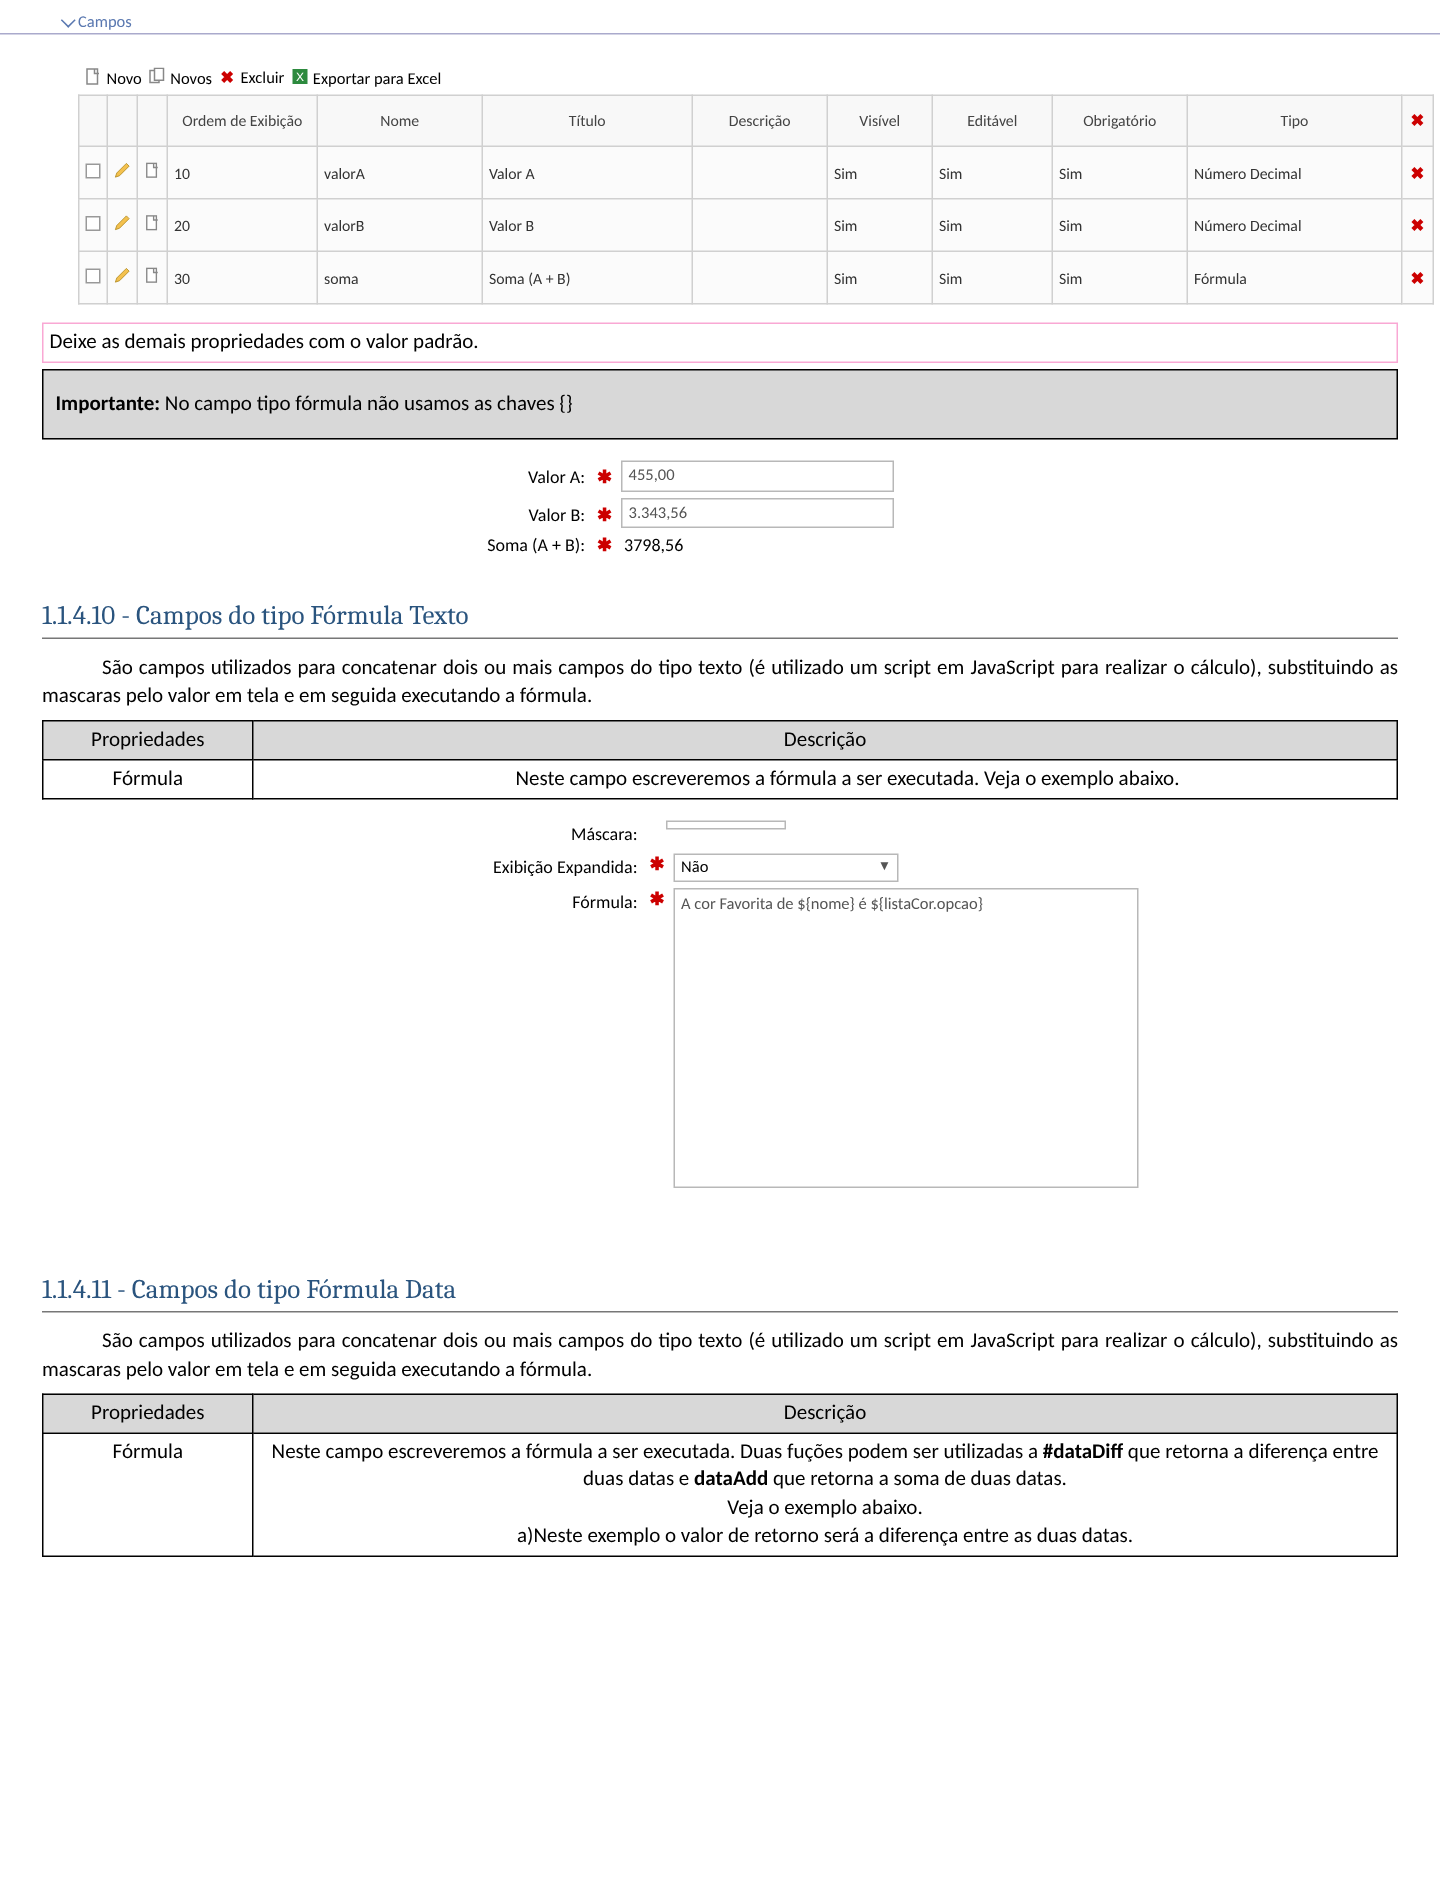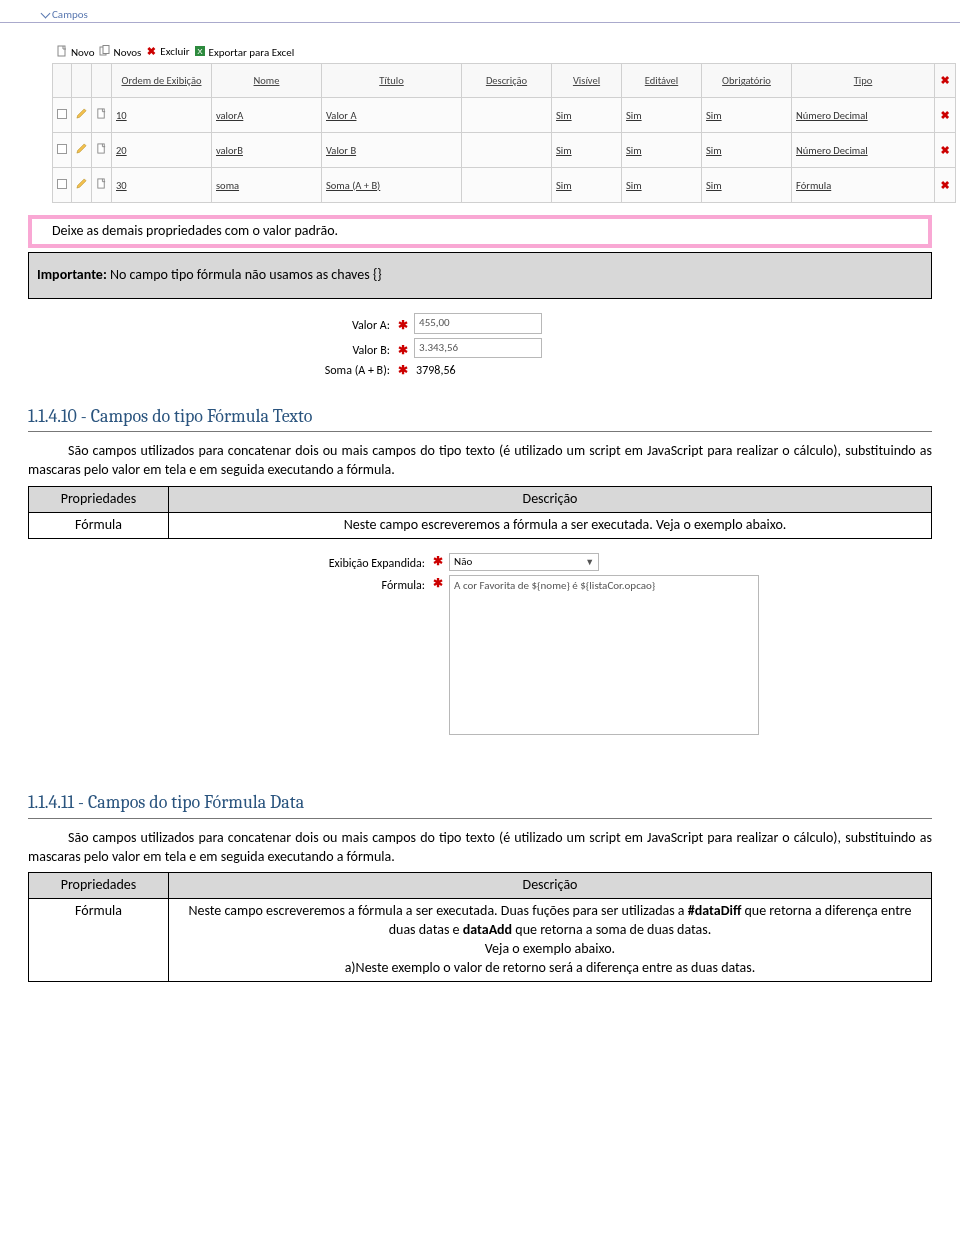--- a/index.html
+++ b/index.html
@@ -45,21 +45,20 @@
     margin-left: 52px;
     font-size: 10.5px;
     color: #333;
   }
   .grid th, .grid td {
     border: 1px solid #d0d0d0;
     padding: 10px 4px;
     text-align: left;
     font-weight: normal;
     background: #fbfbfb;
-    text-decoration: underline;
   }
   .grid th {
     background: #f8f8f8;
     font-size: 10.5px;
     text-align: center;
     color: #444;
   }
   .grid td.center { text-align: center; }
   .grid td .chk { width:10px; height:10px; border:1px solid #999; display:inline-block; background:#fff; }
   .red-x {
@@ -72,43 +71,43 @@
   .pgico svg{width:11px;height:11px}
 
   
   .doc {
     padding: 8px 28px 28px 28px;
     line-height: 1.35;
   }
   .doc p { margin: 4px 0; }
 
   .box {
-    border: 4px solid #f9a8d4;
-    padding: 3px 20px;
+    border: 1px solid #f9a8d4;
+    padding: 3px 4px;
     margin: 4px 0;
   }
   .grey-box {
     border: 1px solid #000;
     background: #d8d8d8;
     padding: 13px 8px;
     margin: 4px 0;
   }
 
   .form-block {
     margin: 14px auto 8px 280px;
     font-size: 12px;
   }
   .form-row { display:flex; align-items:flex-end; margin:4px 0; }
   .form-row .lbl { width:90px; text-align:right; padding-right:8px; }
   .req { color:#c00; font-weight:bold; padding-right:6px; }
   .fld {
     border:1px solid #b8b8b8;
     font-size:11px;
     padding:2px 4px;
-    width:128px;
+    width:182px;
     background:#fff;
     color:#555;
   }
 
   .h2 {
     font-family: Cambria, Georgia, serif;
     font-size: 18px;
     color: #2a547e;
     border-bottom: 1px solid #777;
     padding: 6px 0 2px 0;
@@ -141,21 +140,21 @@
   .form2 .fld.small { width:80px; }
   .form2 .sel {
     display:inline-flex; align-items:center;
     border:1px solid #b8b8b8; background:#fff;
     font-size:11px; width:150px; padding:1px 4px;
     justify-content:space-between;
   }
   .form2 .sel .chev { font-size:9px; color:#555; }
   .form2 .tarea {
     border:1px solid #b8b8b8; background:#fff;
-    font-size:11px; width:310px; height:160px;
+    font-size:11px; width:310px; height:200px;
     padding:3px 4px; color:#555;
   }
 
   b { font-weight: bold; }
 
   
   .ico-novos svg, .ico-novo svg, .ico-xls svg { width:12px; height:12px; }
 </style>
 </head>
 <body>
@@ -318,20 +317,25 @@
       <td class="c1">Fórmula</td>
       <td>
         <span style="margin-left:30px; display:inline">Neste campo escreveremos a fórmula a ser executada. Veja o exemplo abaixo.</span>
       </td>
     </tr>
   </tbody>
     </table>
 
   <div class="form2">
     <div class="row">
+      <span class="lbl">Máscara:</span>
+      <span style="width:11px"></span>
+      <span class="fld small"></span>
+    </div>
+    <div class="row">
       <span class="lbl">Exibição Expandida:</span>
       <span class="req">✱</span>
       <span class="sel">
         <span>Não</span>
         <span class="chev">▼</span>
       </span>
     </div>
     <div class="row">
       <span class="lbl">Fórmula:</span>
       <span class="req">✱</span>
@@ -345,21 +349,21 @@
 
   <table class="prop-table">
     <tbody>
         <tr class="head">
       <td class="c1">Propriedades</td>
       <td>Descrição</td>
     </tr>
     <tr>
       <td class="c1">Fórmula</td>
       <td>
-        <span>Neste campo escreveremos a fórmula a ser executada.  Duas fuções para ser utilizadas a </span><b>#dataDiff</b><span> que retorna a diferença entre duas datas e  </span><b>dataAdd</b><span> que retorna a soma de duas datas.</span><br>
+        <span>Neste campo escreveremos a fórmula a ser executada.  Duas fuções podem ser utilizadas a </span><b>#dataDiff</b><span> que retorna a diferença entre duas datas e  </span><b>dataAdd</b><span> que retorna a soma de duas datas.</span><br>
         <span>Veja o exemplo abaixo.</span><br>
         <span>a)Neste exemplo o valor de retorno será a diferença entre as duas datas.</span>
       </td>
     </tr>
   </tbody>
     </table>
 
 </div>
 
 </body></html>

